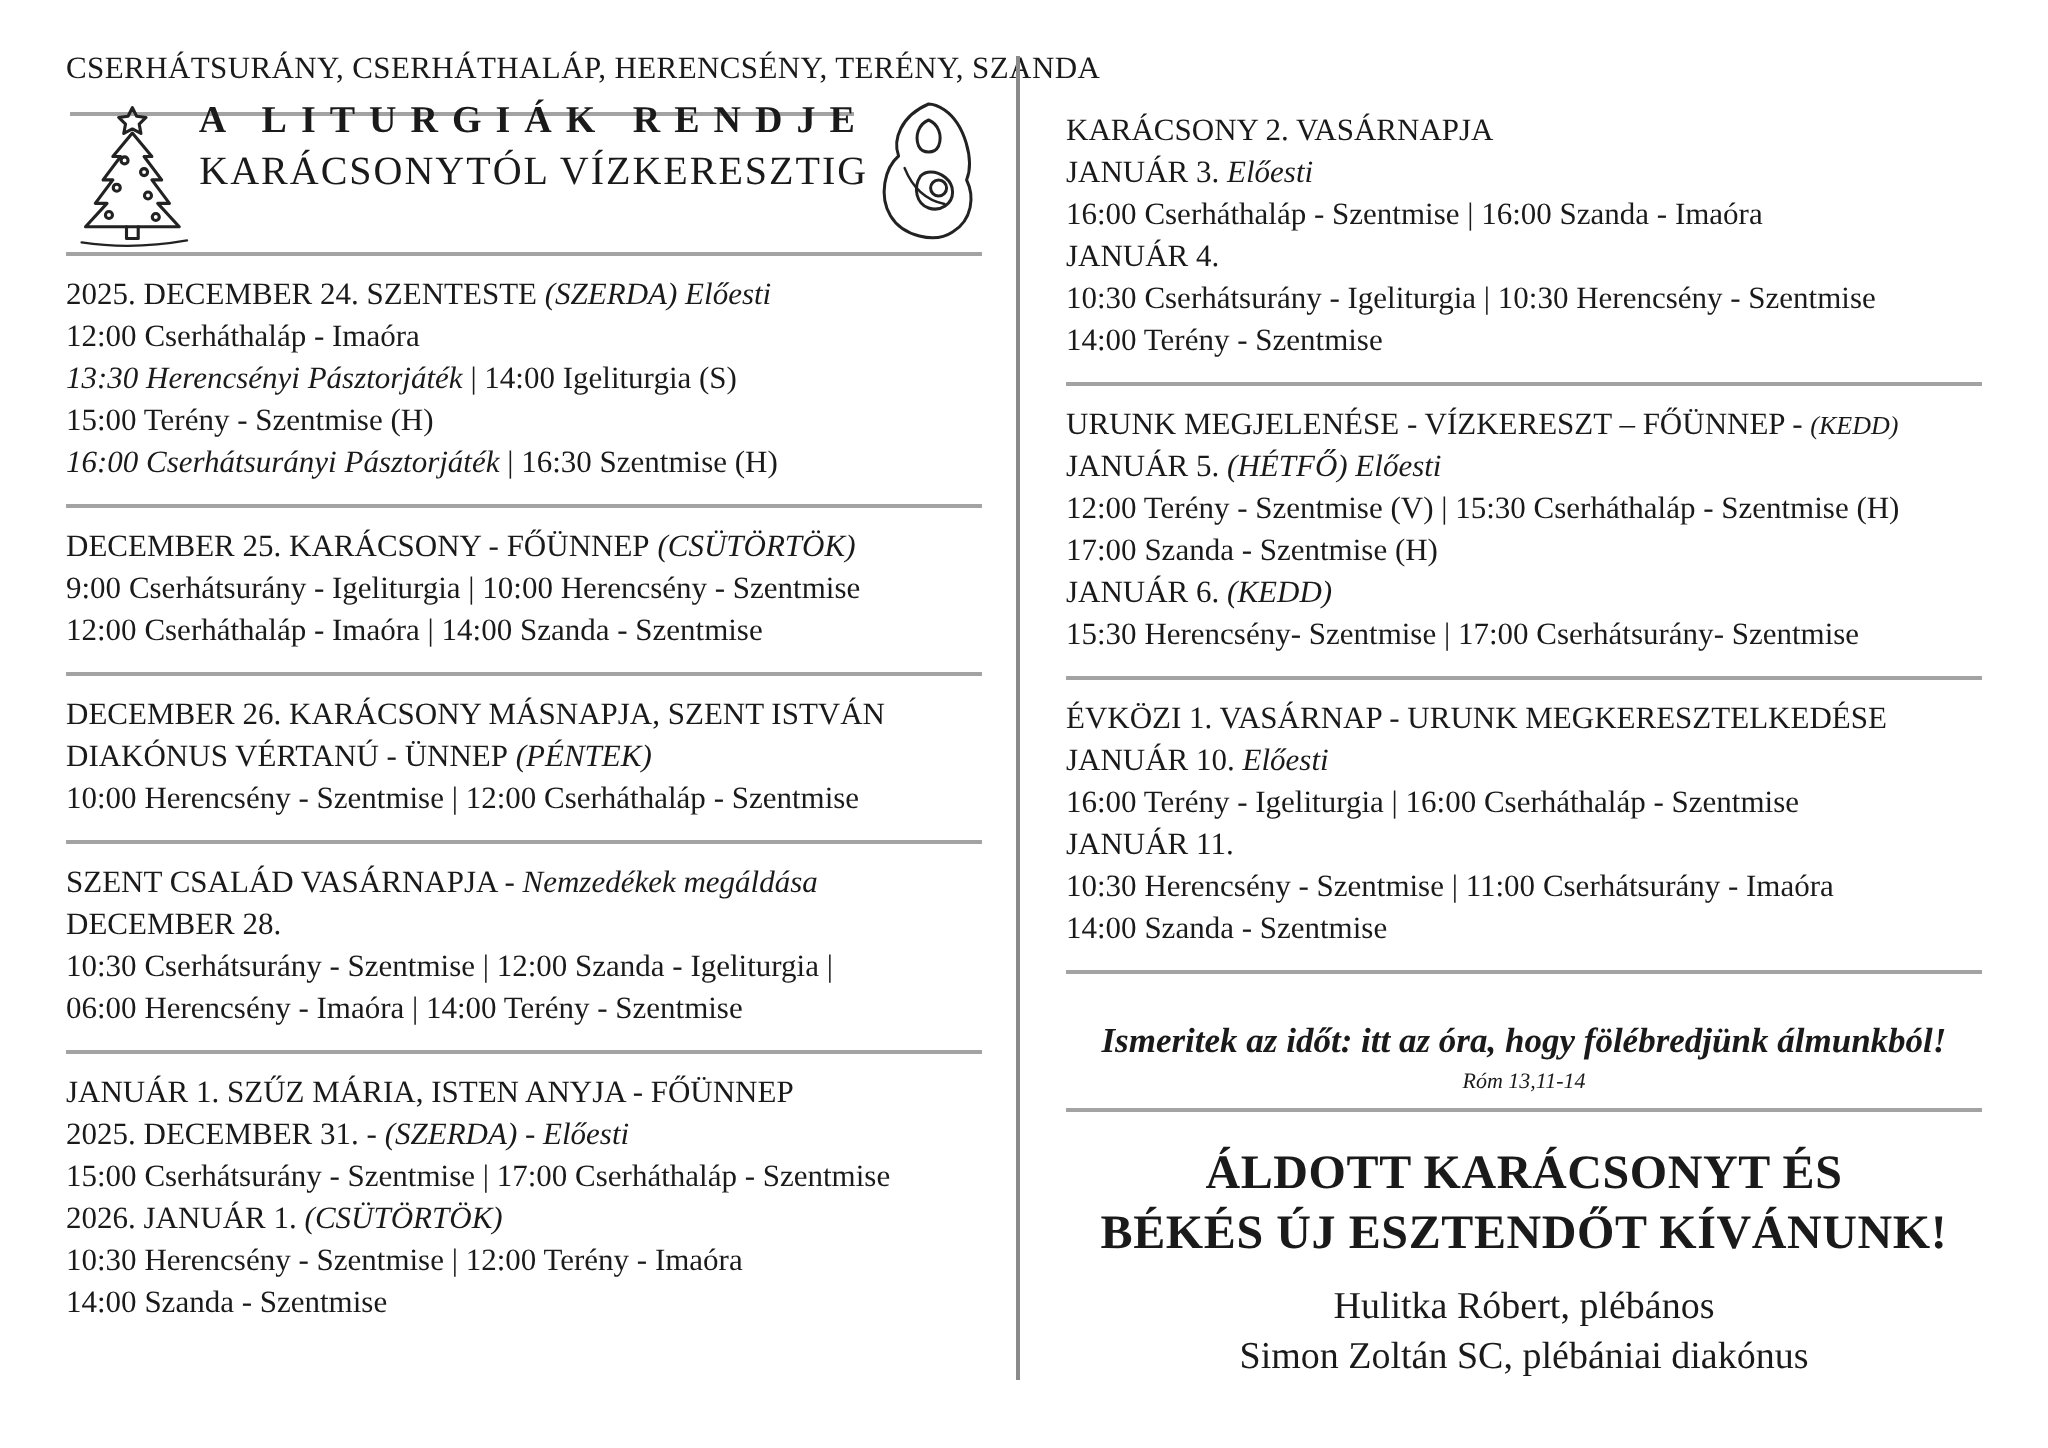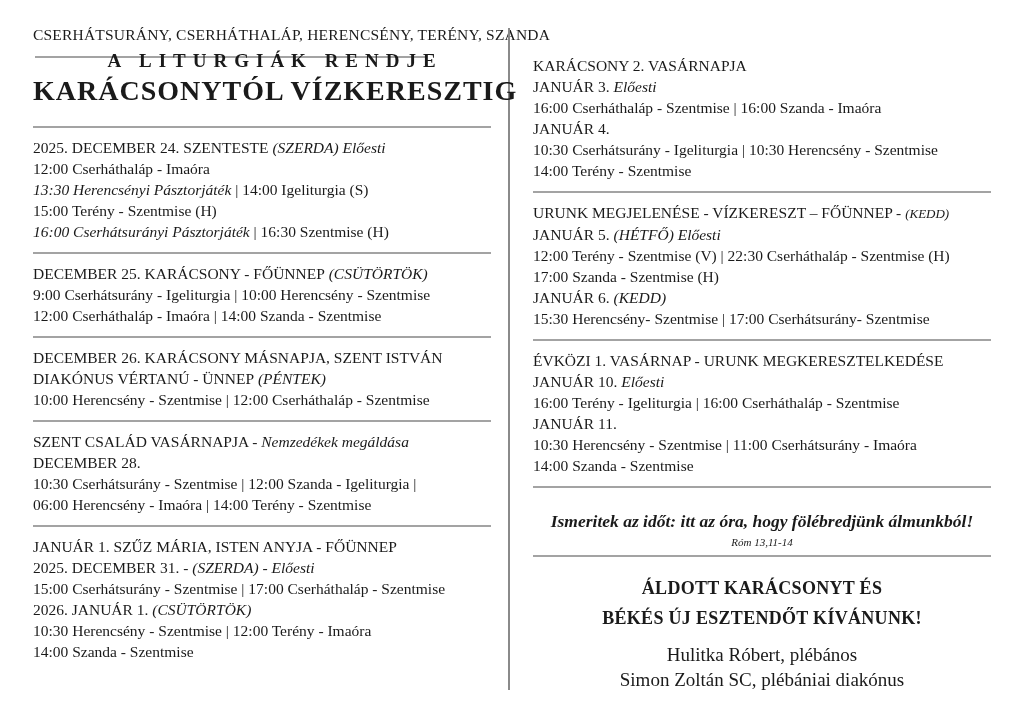--- a/index.html
+++ b/index.html
@@ -19,35 +19,35 @@
   .v-divider{width:2px;flex:0 0 2px;background:var(--divider);margin:2px 23px 0 17px;height:662px;}
   .col-right{flex:1;padding-top:20px;}
 
   .communities{font-size:15.5px;letter-spacing:.2px;white-space:nowrap;}
 
   .banner{position:relative;display:flex;align-items:flex-start;height:76px;margin-top:6px;}
   .banner-topline{position:absolute;left:2px;right:64px;top:6px;height:2px;background:var(--rule);}
   .banner svg{position:relative;display:block;}
   .titles{flex:1;text-align:center;position:relative;}
   .title1{font-weight:bold;font-size:19px;letter-spacing:7px;white-space:nowrap;}
-  .title2{font-weight:bold;font-size:28px;letter-spacing:1px;margin-top:3px;white-space:nowrap;}
+  .title2{font-weight:normal;font-size:20px;letter-spacing:1px;margin-top:3px;white-space:nowrap;}
 
   .rule{height:2px;background:var(--rule);}
   .section{padding:9px 0 10px 0;font-size:15.5px;}
   .line{line-height:21px;}
   .b{font-weight:normal;}
   .i{font-style:italic;}
   .sm{font-size:13px;}
 
   .quote{text-align:center;padding:22px 0 7px 0;}
   .quote-text{font-weight:bold;font-style:italic;font-size:17.5px;line-height:22px;}
   .quote-ref{font-style:italic;font-size:11px;margin-top:4px;}
 
   .greeting{text-align:center;padding-top:16px;}
-  .g-line{font-weight:bold;font-size:18px;line-height:30px;letter-spacing:.3px;}
+  .g-line{font-weight:bold;font-size:24px;line-height:30px;letter-spacing:.3px;}
   .signatures{margin-top:9px;}
   .sig{font-size:19px;line-height:25px;}
 </style>
 </head>
 <body>
 
 <div class="page">
   <div class="columns">
 
     <div class="col-left">
@@ -129,21 +129,21 @@
             <div class="line"><span class="b">JANUÁR 3.</span><span class="i"> Előesti</span></div>
             <div class="line"><span>16:00 </span><span class="b">Cserháthaláp</span><span> - Szentmise | 16:00 </span><span class="b">Szanda</span><span> - Imaóra</span></div>
             <div class="line"><span class="b">JANUÁR 4.</span></div>
             <div class="line"><span>10:30 </span><span class="b">Cserhátsurány</span><span> - Igeliturgia | 10:30 </span><span class="b">Herencsény</span><span> - Szentmise</span></div>
             <div class="line"><span>14:00 </span><span class="b">Terény</span><span> - Szentmise</span></div>
           </div>
           <div class="rule"></div>
           <div class="section">
             <div class="line"><span class="b">URUNK MEGJELENÉSE - VÍZKERESZT – FŐÜNNEP - </span><span class="i sm">(KEDD)</span></div>
             <div class="line"><span class="b">JANUÁR 5.</span><span class="i"> (HÉTFŐ) Előesti</span></div>
-            <div class="line"><span>12:00 </span><span class="b">Terény</span><span> - Szentmise (V) | 22:30 </span><span class="b">Cserháthaláp</span><span> - Szentmise (H)</span></div>
+            <div class="line"><span>12:00 </span><span class="b">Terény</span><span> - Szentmise (V) | 15:30 </span><span class="b">Cserháthaláp</span><span> - Szentmise (H)</span></div>
             <div class="line"><span>17:00 </span><span class="b">Szanda</span><span> - Szentmise (H)</span></div>
             <div class="line"><span class="b">JANUÁR 6.</span><span class="i"> (KEDD)</span></div>
             <div class="line"><span>15:30 </span><span class="b">Herencsény</span><span>- Szentmise | 17:00 </span><span class="b">Cserhátsurány</span><span>- Szentmise</span></div>
           </div>
           <div class="rule"></div>
           <div class="section">
             <div class="line"><span class="b">ÉVKÖZI 1. VASÁRNAP - URUNK MEGKERESZTELKEDÉSE</span></div>
             <div class="line"><span class="b">JANUÁR 10.</span><span class="i"> Előesti</span></div>
             <div class="line"><span>16:00 </span><span class="b">Terény</span><span> - Igeliturgia | 16:00 </span><span class="b">Cserháthaláp</span><span> - Szentmise</span></div>
             <div class="line"><span class="b">JANUÁR 11.</span></div>

